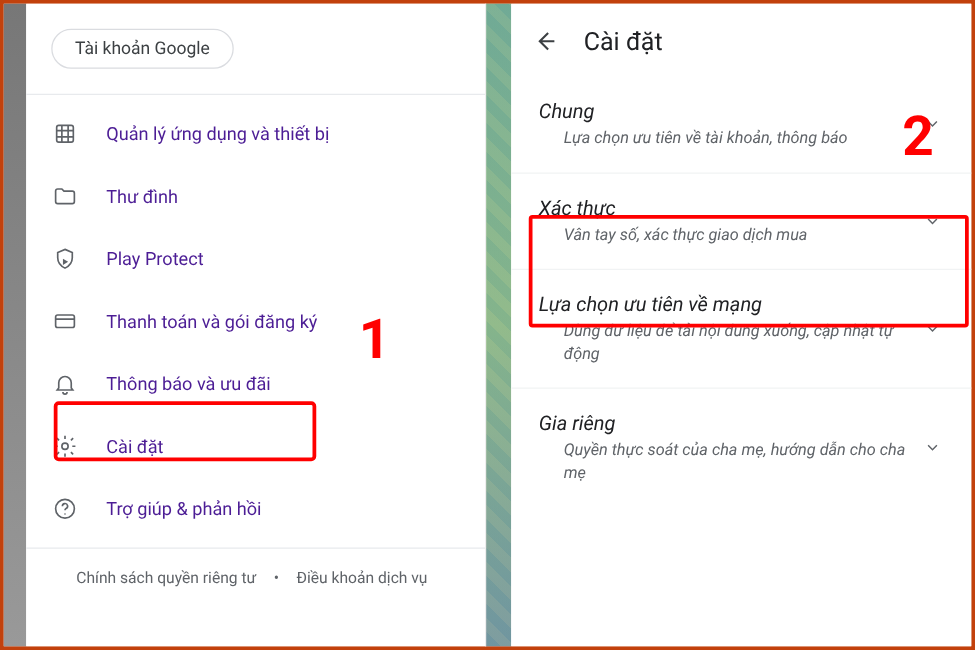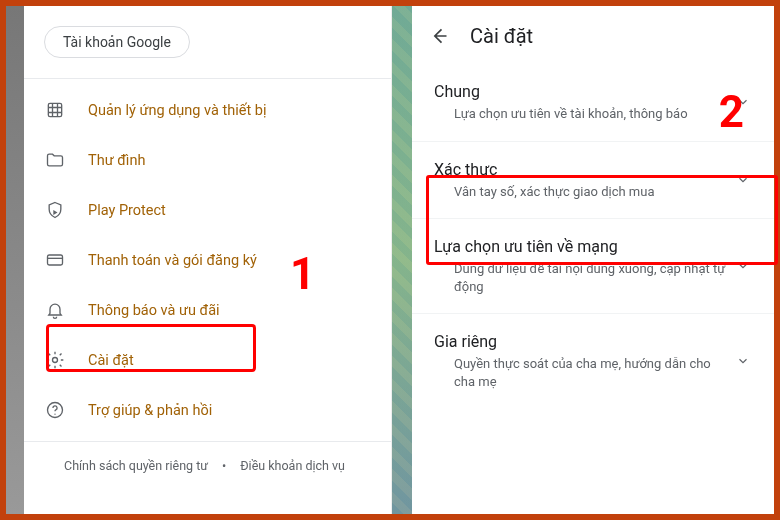--- a/index.html
+++ b/index.html
@@ -9,21 +9,21 @@
     width: 780px;
     height: 520px;
     overflow: hidden;
     position: relative;
   }
   .container {
     display: flex;
     width: 780px;
     height: 520px;
     background: #fff;
-    border: 6px solid #c2410c;
+    border: 3px solid #c2410c;
   }
   .left-edge {
     width: 18px;
     background: linear-gradient(#777,#999);
     flex-shrink: 0;
   }
   .panel-left {
     width: 368px;
     background: #fff;
     flex-shrink: 0;
@@ -62,21 +62,21 @@
     margin-right: 22px;
     display: flex;
     align-items: center;
     justify-content: center;
     flex-shrink: 0;
     color: #5f6368;
   }
   .menu-icon svg { width: 20px; height: 20px; stroke: #5f6368; fill: none; stroke-width: 1.6; }
   .menu-label {
     font-size: 14.5px;
-    color: #a16207;
+    color: #4c1d95;
   }
   .footer-links {
     display: flex;
     align-items: center;
     padding: 16px 40px;
     font-size: 12.5px;
     color: #5f6368;
     gap: 14px;
   }
   .dot { color:#5f6368; }
@@ -135,20 +135,21 @@
     font-size: 20px;
     color: #202124;
   }
   .settings-list { flex:1; }
   .settings-item {
     padding: 18px 22px 18px 22px;
     display:flex;
     align-items:center;
     border-top: 1px solid #f1f3f4;
     cursor:pointer;
+    font-style:italic;
   }
   .settings-item:first-child { border-top:none; }
   .settings-text { flex:1; padding-right:6px; }
   .settings-title { font-size: 16px; color:#202124; margin-bottom:4px; }
   .settings-sub { font-size: 13px; color:#5f6368; line-height:1.35;margin-left:20px; }
   .chevron {
     width:18px; height:18px; flex-shrink:0;
     display:flex; align-items:center; justify-content:center;
     color:#5f6368;
   }

